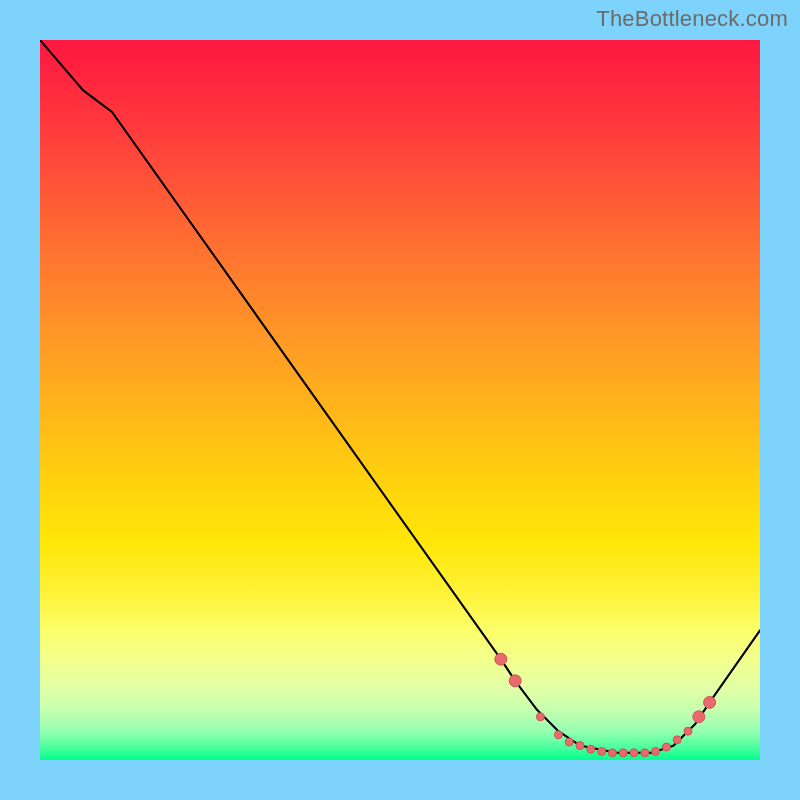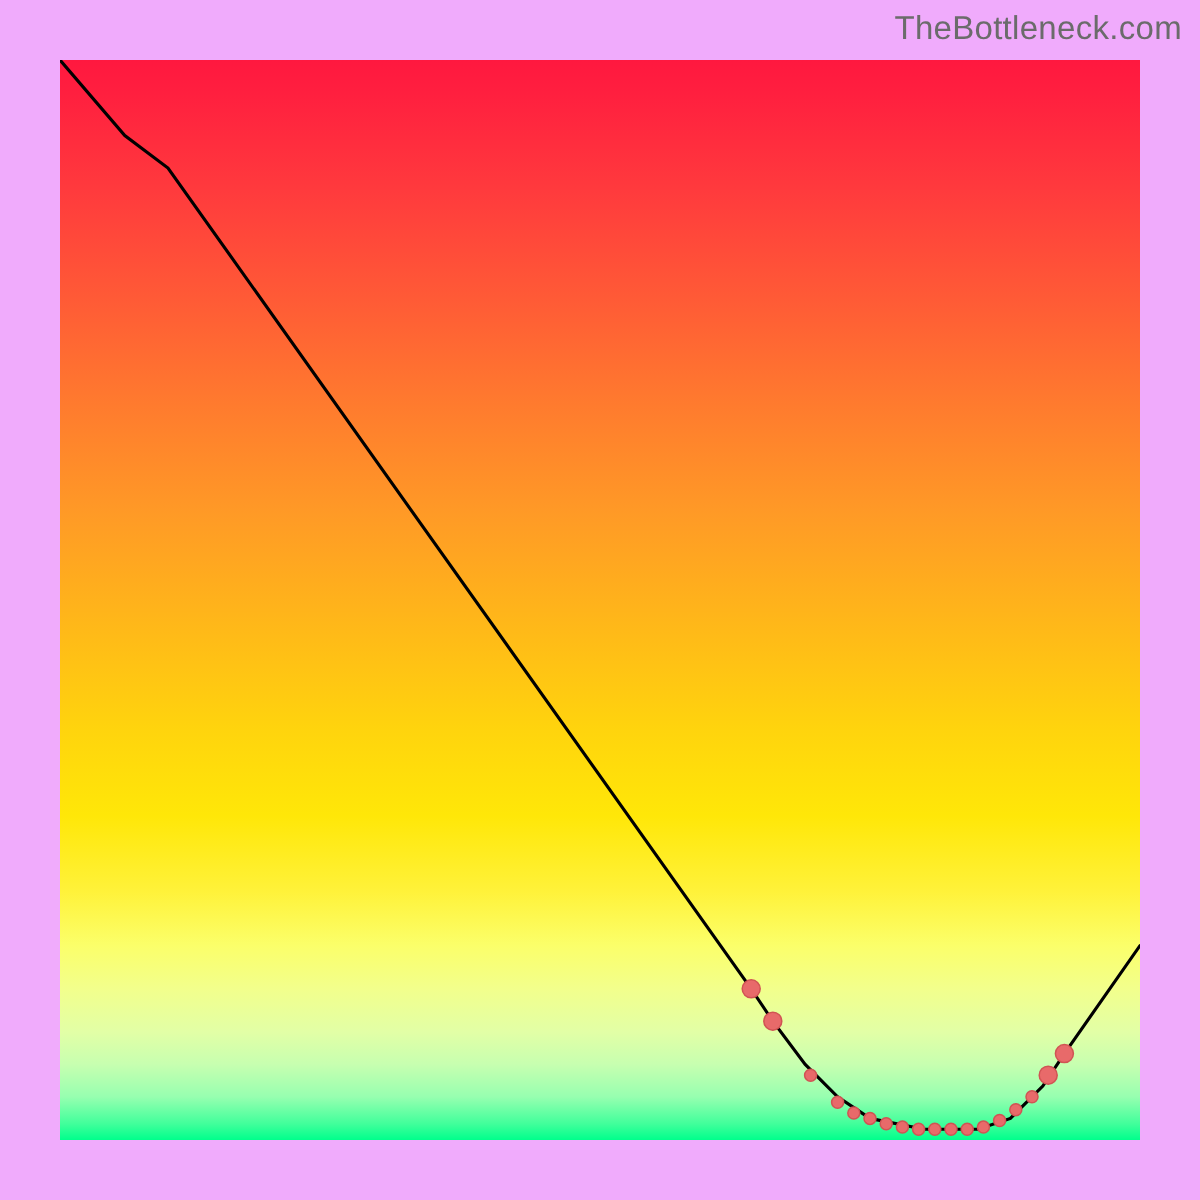--- a/index.html
+++ b/index.html
@@ -8,21 +8,21 @@
     width: 800px;
     height: 800px;
     background: #000;
     font-family: Arial, Helvetica, sans-serif;
     overflow: hidden;
   }
   .frame {
     position: relative;
     width: 800px;
     height: 800px;
-    background: #f0abfc;
+    background: #7dd3fc;
   }
   .watermark {
     position: absolute;
     top: 6px;
     right: 12px;
     color: #6b6b6b;
     font-size: 22px;
     font-weight: 500;
     letter-spacing: 0.2px;
     user-select: none;

